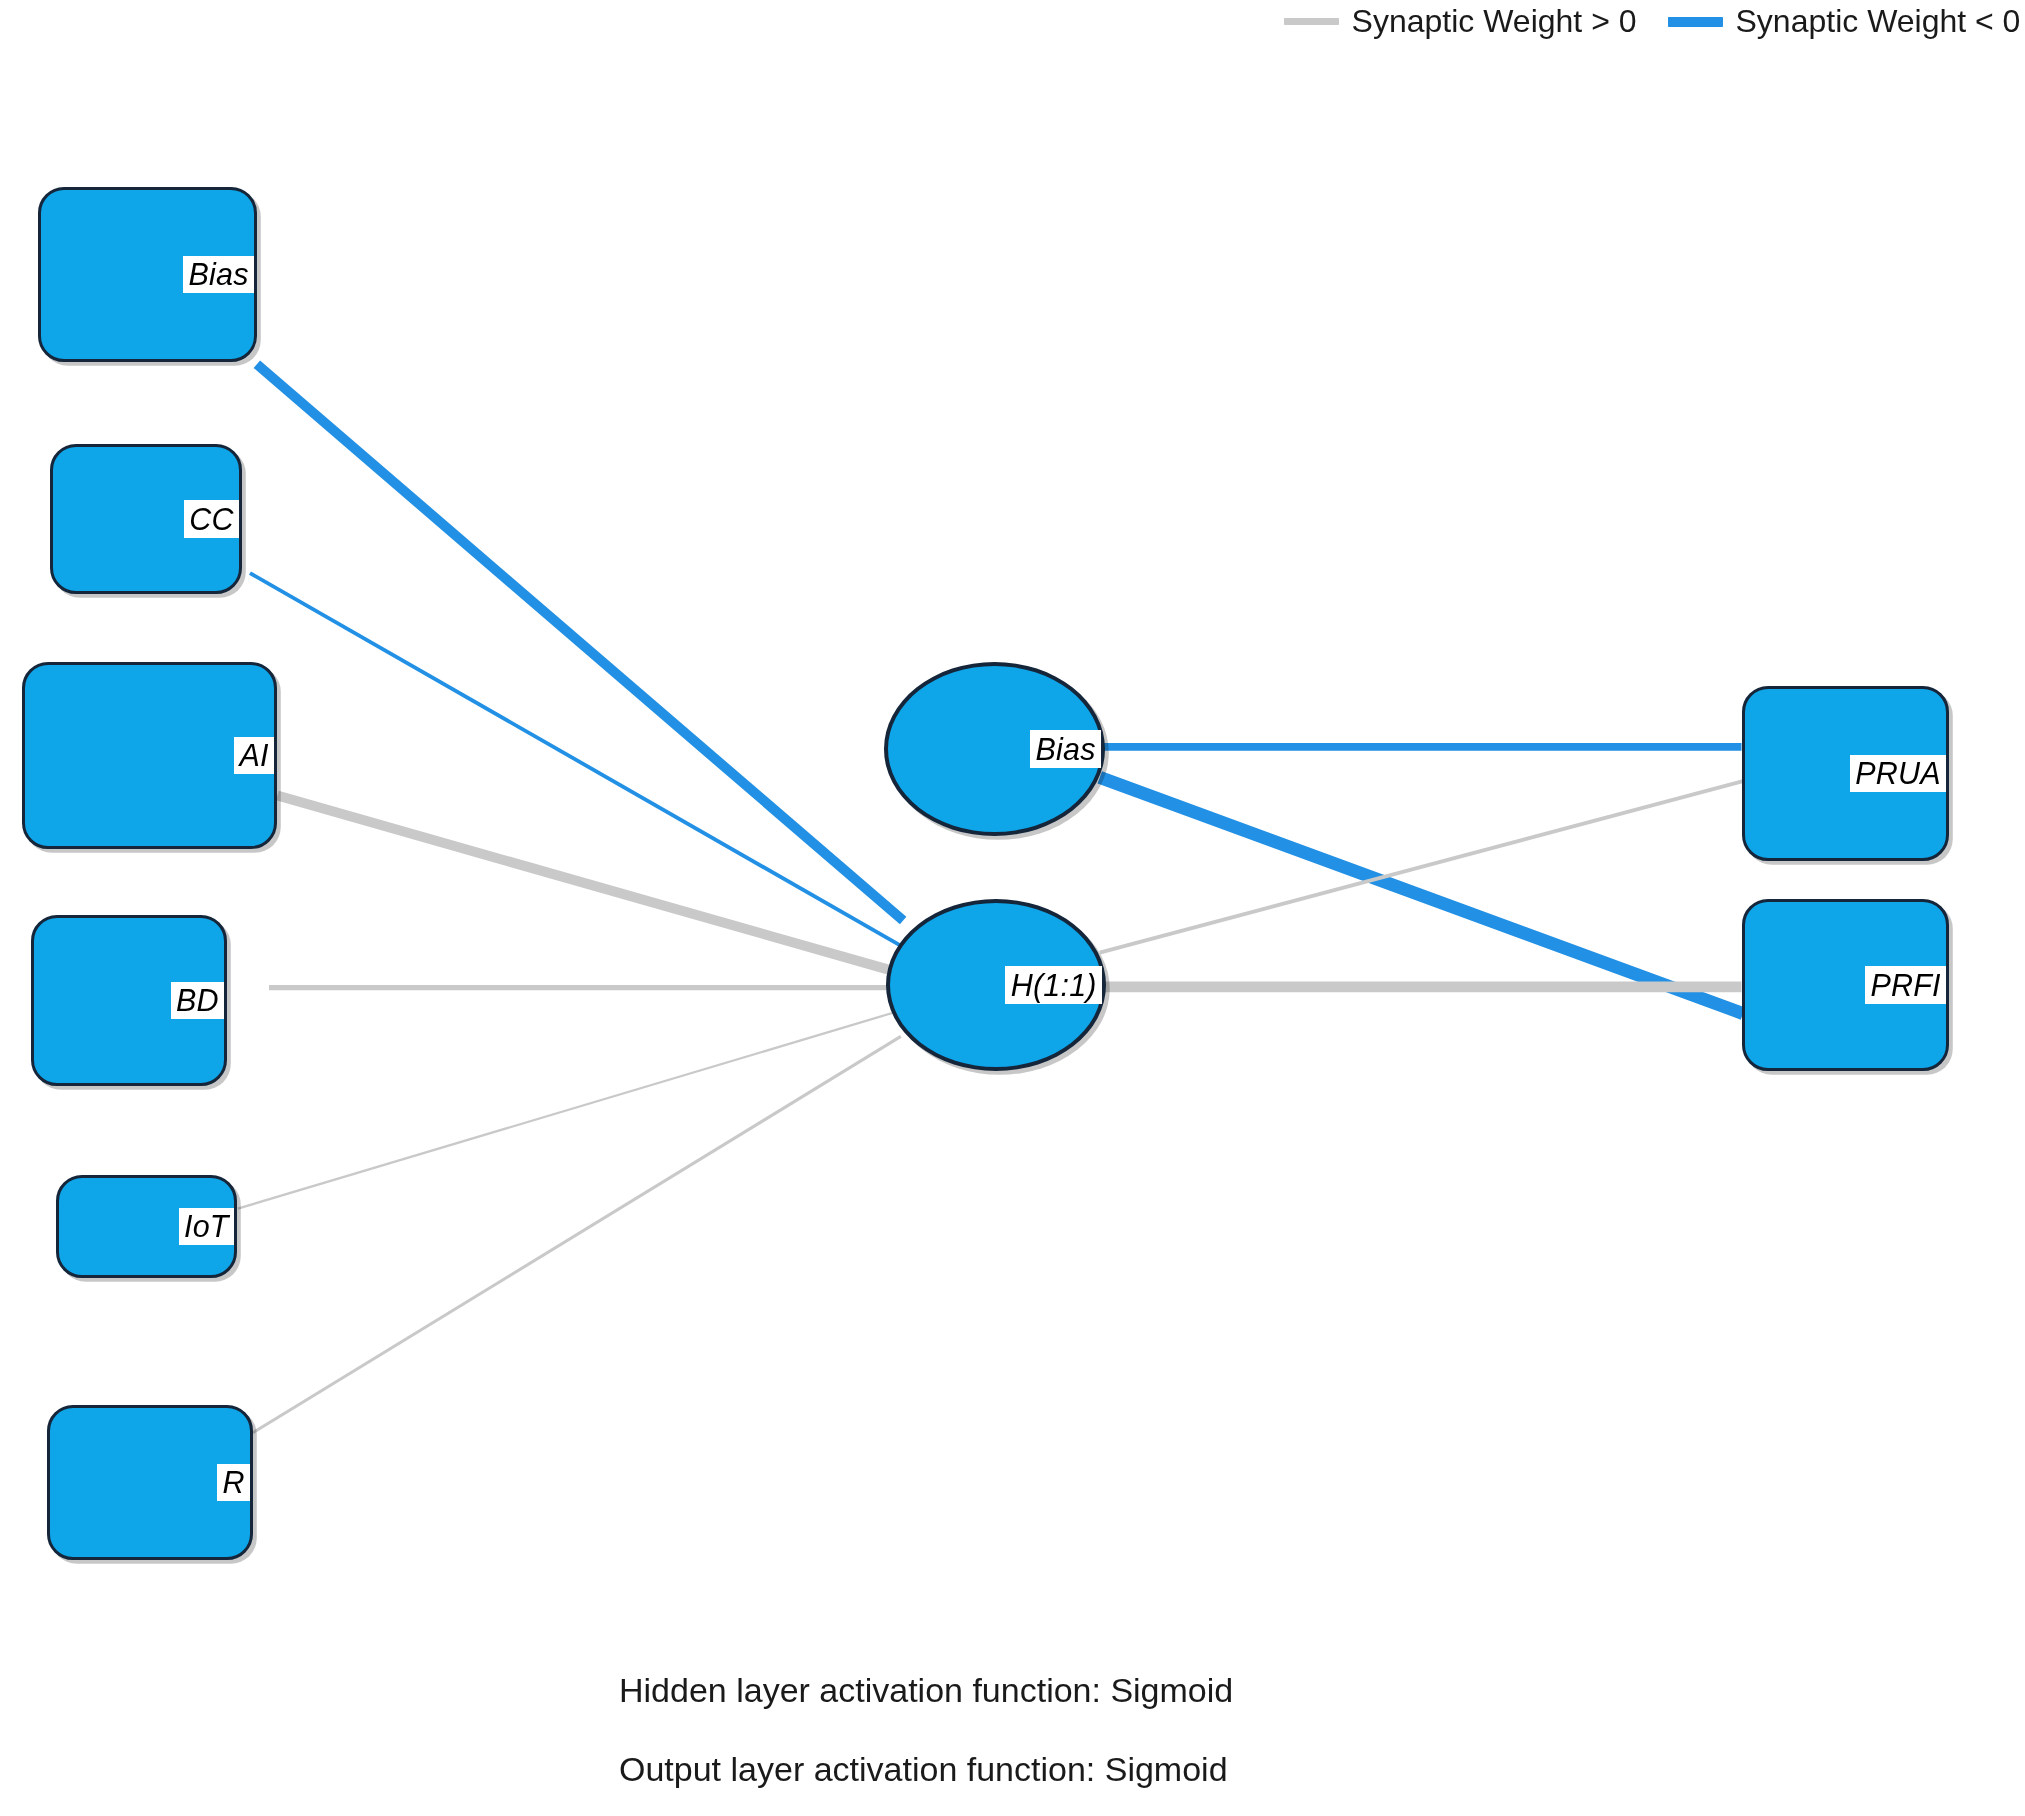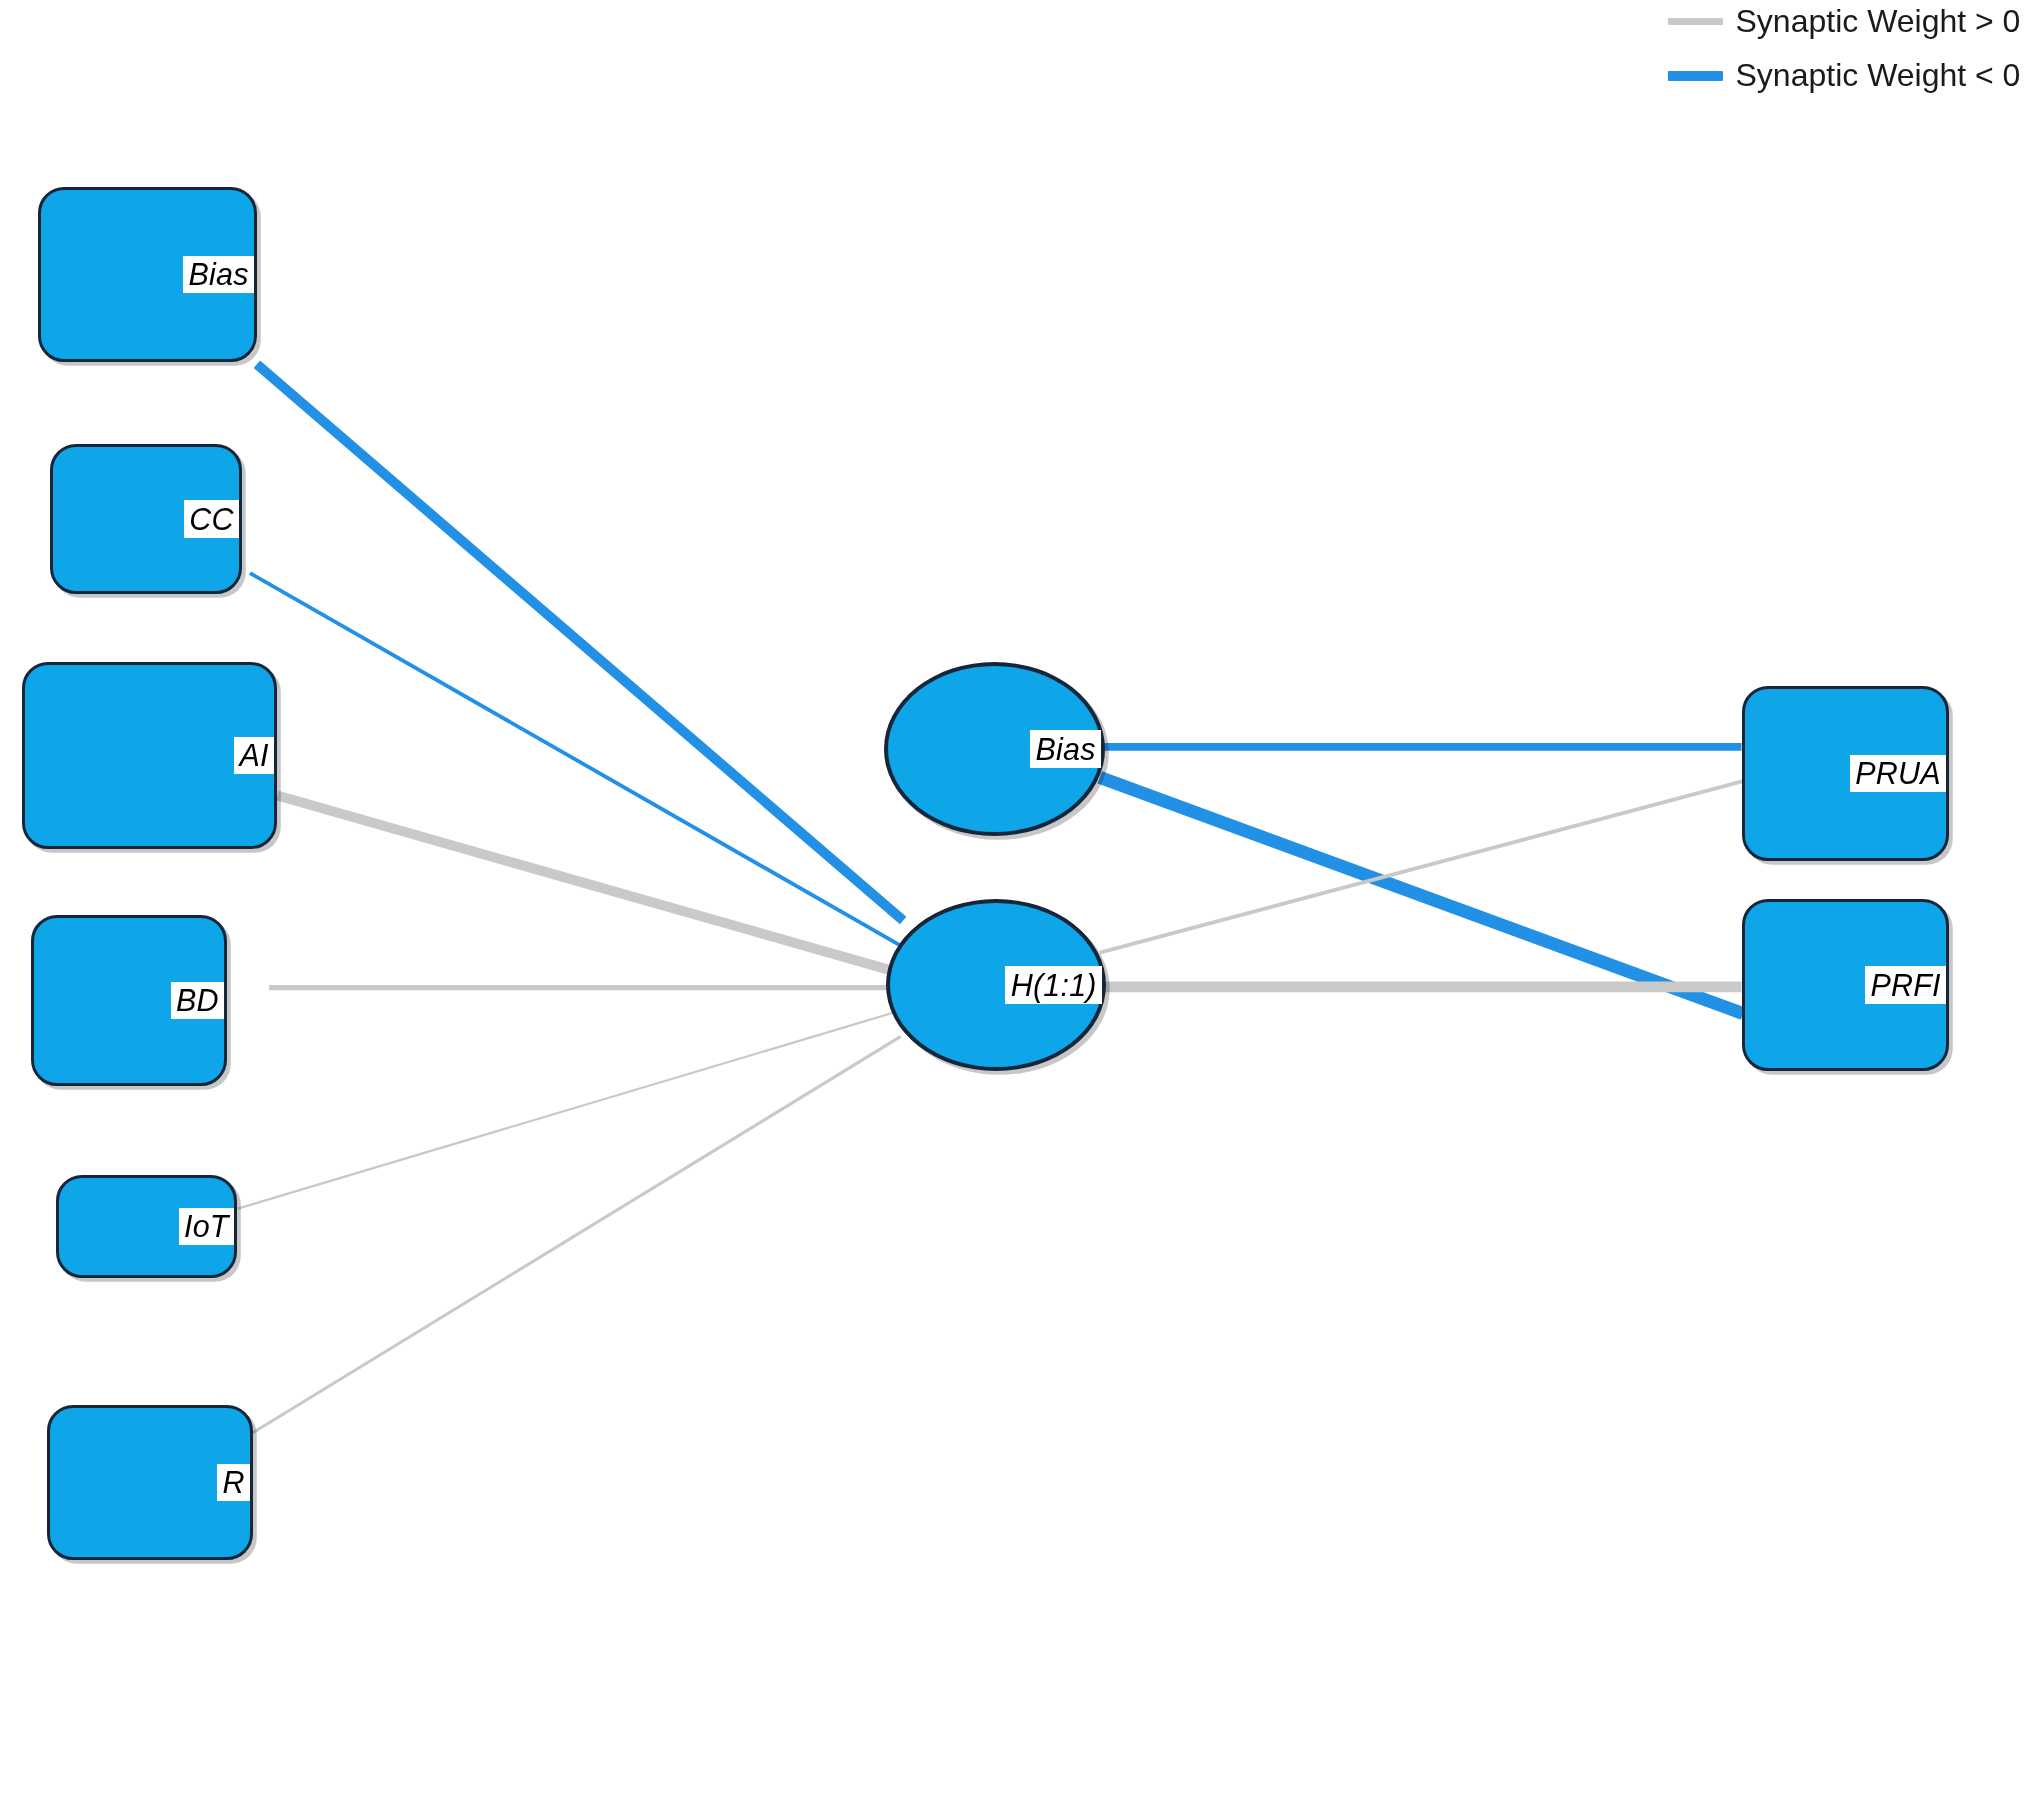--- a/index.html
+++ b/index.html
@@ -54,22 +54,21 @@
     white-space: nowrap;
     letter-spacing: 0.2px;
   }
 
   
   .legend {
     position: absolute;
     right: 4.6px;
     top: 3px;
     display: flex;
-    flex-direction: column;
-    gap: 17px;
+    gap: 31px;
   }
   .legend-row {
     display: flex;
     align-items: center;
     gap: 13px;
   }
   .legend-swatch {
     width: 55px;
     height: 7.6px;
     border-radius: 0.8px;
@@ -155,15 +154,19 @@
     <div class="legend-row">
       <span class="legend-swatch pos"></span>
       <span class="legend-text">Synaptic Weight &gt; 0</span>
     </div>
     <div class="legend-row">
       <span class="legend-swatch neg"></span>
       <span class="legend-text">Synaptic Weight &lt; 0</span>
     </div>
   </div>
 
+  <div class="footnotes">
+    <div class="footnote">Hidden layer activation function: Sigmoid</div>
+    <div class="footnote">Output layer activation function: Sigmoid</div>
+  </div>
 
 </div>
 
 
 </body></html>

